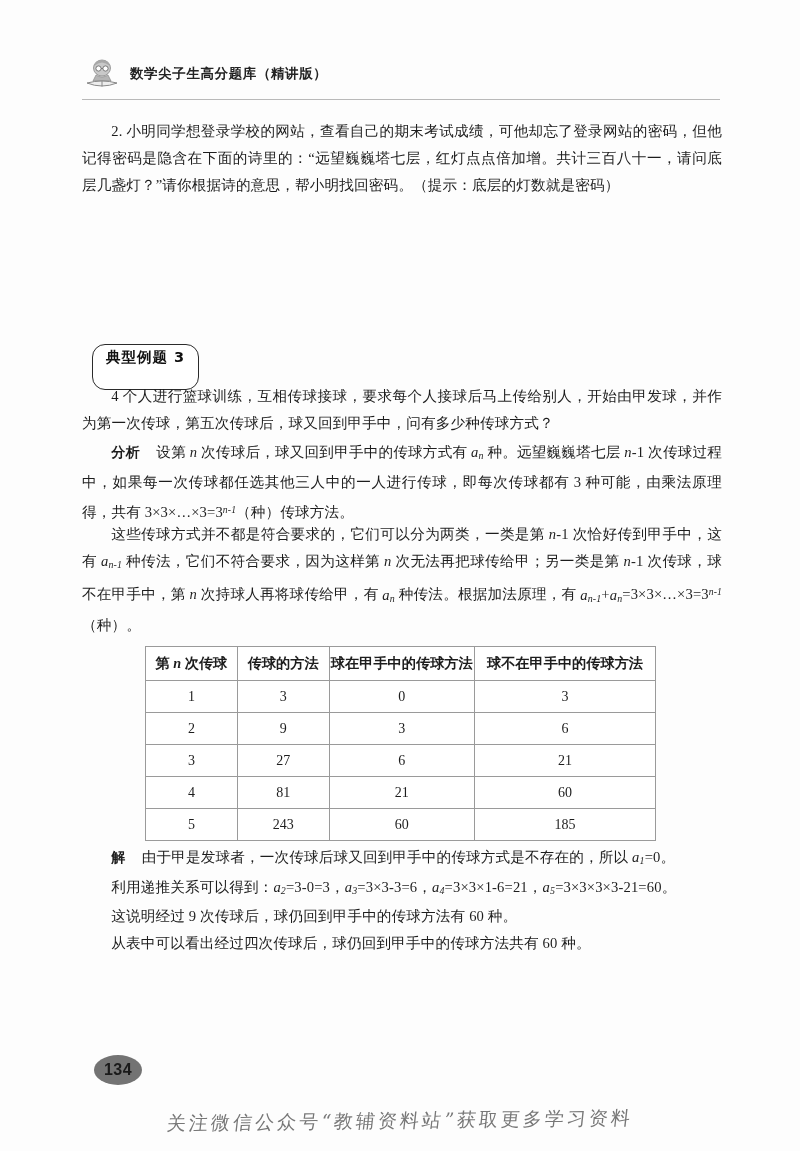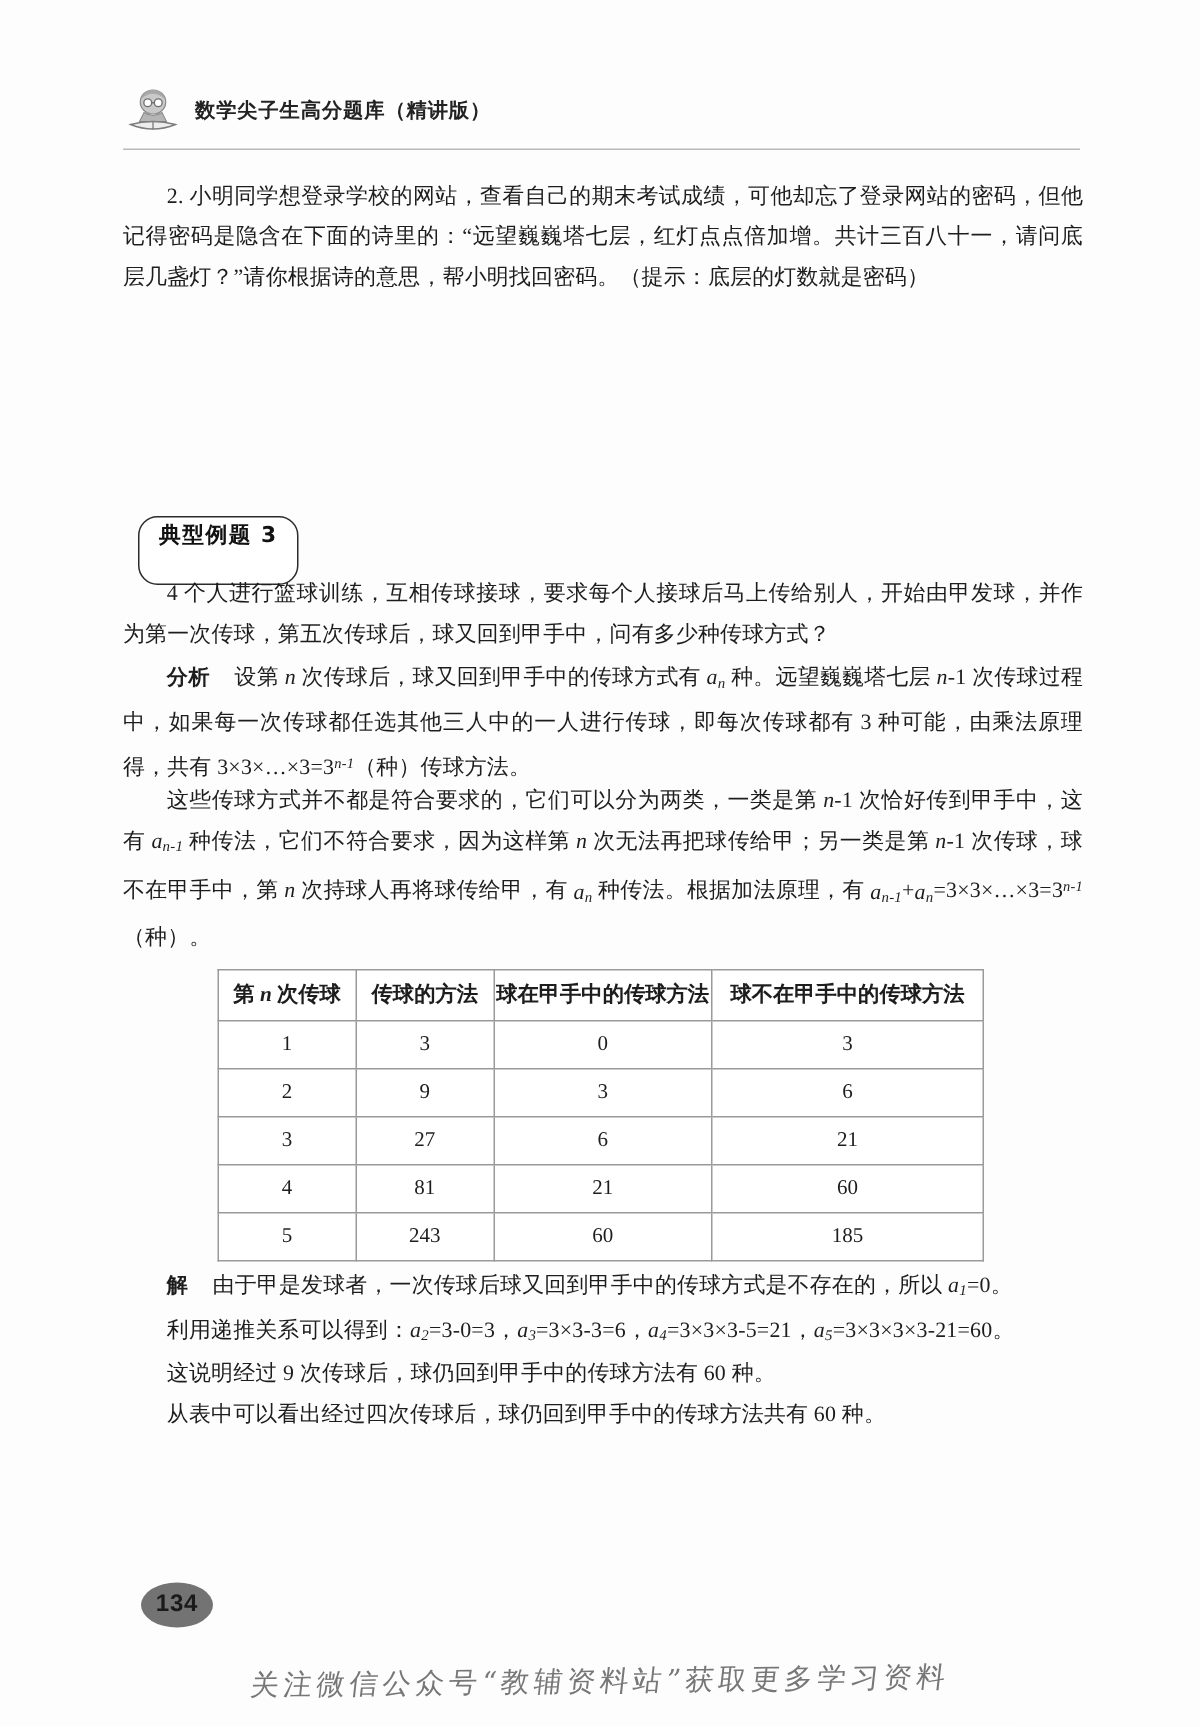--- a/index.html
+++ b/index.html
@@ -278,21 +278,21 @@
           <td>60</td>
           <td>185</td>
         </tr>
       </tbody>
     </table>
   </div>
 
   <div class="para indent sol1">
     <span class="lbl">解</span><span class="lbl-gap"></span><span>由于甲是发球者，一次传球后球又回到甲手中的传球方式是不存在的，所以 </span><span class="mathv">a<sub>1</sub></span><span>=0。</span><br>
     <span style="display:inline-block;text-indent:2em;width:100%">
-      <span>利用递推关系可以得到：</span><span class="mathv">a<sub>2</sub></span><span>=3-0=3，</span><span class="mathv">a<sub>3</sub></span><span>=3×3-3=6，</span><span class="mathv">a<sub>4</sub></span><span>=3×3×3-5=21，</span><span class="mathv">a<sub>5</sub></span><span>=3×3×3×3-21=60。</span>
+      <span>利用递推关系可以得到：</span><span class="mathv">a<sub>2</sub></span><span>=3-0=3，</span><span class="mathv">a<sub>3</sub></span><span>=3×3-3=6，</span><span class="mathv">a<sub>4</sub></span><span>=3×3×1-6=21，</span><span class="mathv">a<sub>5</sub></span><span>=3×3×3×3-21=60。</span>
     </span>
   </div>
 
   <div class="para sol-lines">
     <p class="indent">这说明经过 9 次传球后，球仍回到甲手中的传球方法有 60 种。</p>
     <p class="indent">从表中可以看出经过四次传球后，球仍回到甲手中的传球方法共有 60 种。</p>
   </div>
 
   <div class="pagenum">134</div>
   <div class="watermark">关注微信公众号“教辅资料站”获取更多学习资料</div>

